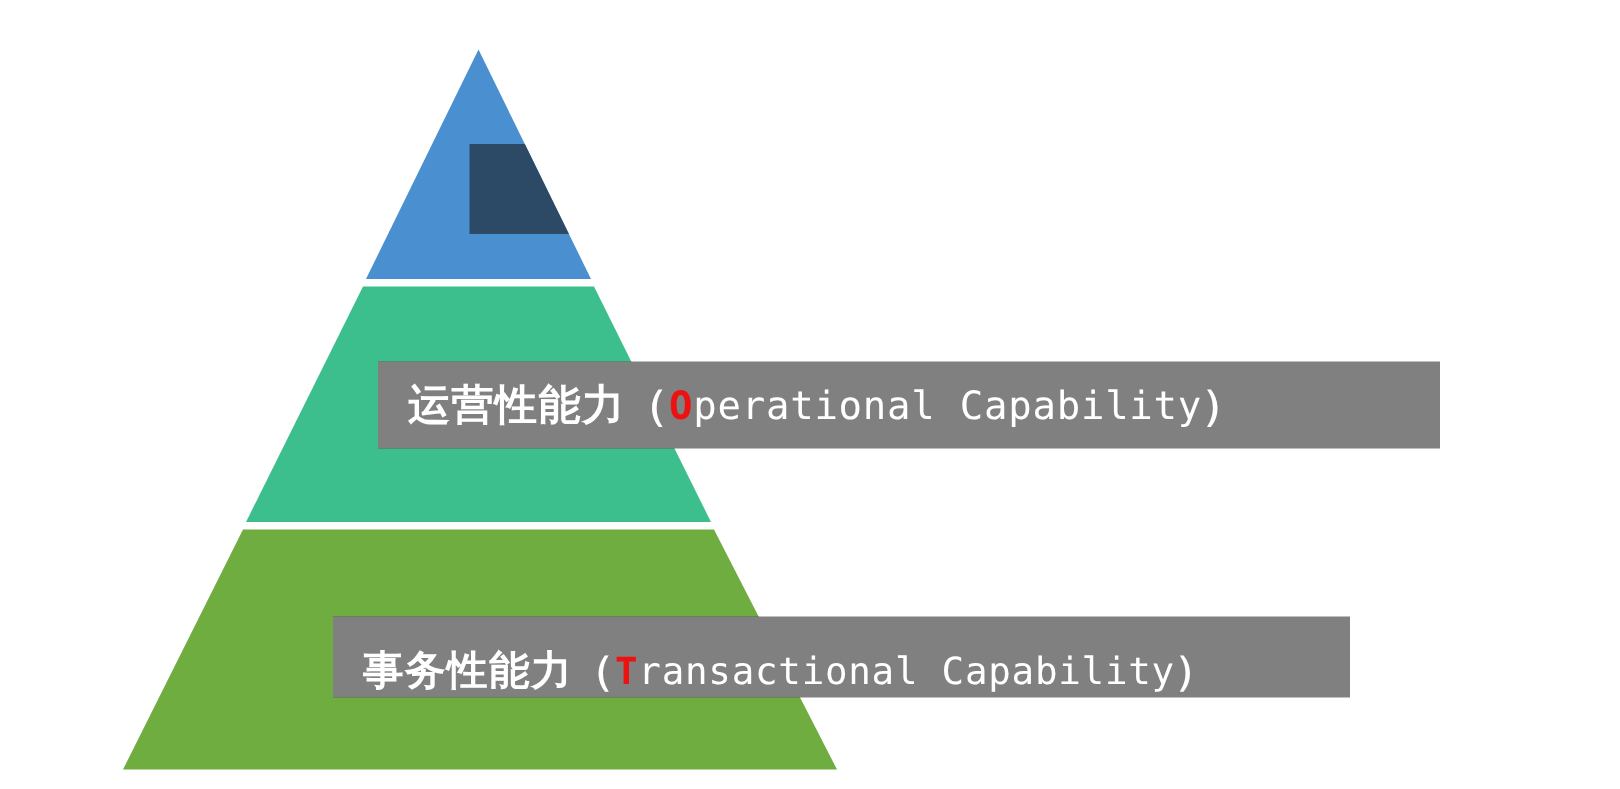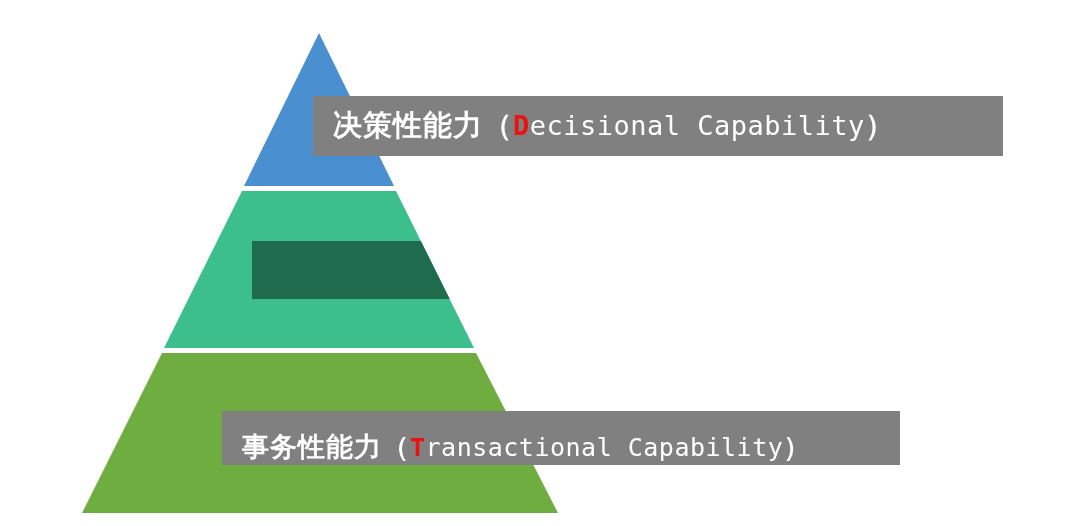--- a/index.html
+++ b/index.html
@@ -119,22 +119,22 @@
     </g>
 
     <g>
       <polygon id="tier3-base" points="476,353 558,513 82,513 162,353" fill="#6fad41"></polygon>
       <g clip-path="url(#clip-tier-3)">
         <rect id="tier3-overlap" x="222" y="411" width="678" height="54" fill="#3a5b22"></rect>
       </g>
     </g>
   </svg>
 
-  <div class="label-bar" id="bar-decisional" style="background: rgb(128, 128, 128);">
-    <span class="label-text"><span class="cn">决策性能力</span><span class="cn tail">（</span><span class="initial" style="color: rgb(238, 17, 17);">D</span><span class="tail">ecisional Capability</span><span class="cn tail">）</span></span>
+
+  <div class="label-bar" id="bar-operational" style="background: rgb(128, 128, 128);">
+    <span class="label-text"><span class="cn">运营性能力</span><span class="cn tail">（</span><span class="initial" style="color: rgb(238, 17, 17);">O</span><span class="tail">perational Capability</span><span class="cn tail">）</span></span>
   </div>
-
 
   <div class="label-bar" id="bar-transactional" style="background: rgb(128, 128, 128);">
     <span class="label-text"><span class="cn">事务性能力</span><span class="cn tail">（</span><span class="initial" style="color: rgb(238, 17, 17);">T</span><span class="tail">ransactional Capability</span><span class="cn tail">）</span></span>
   </div>
 
 </div>
 
 </body></html>

